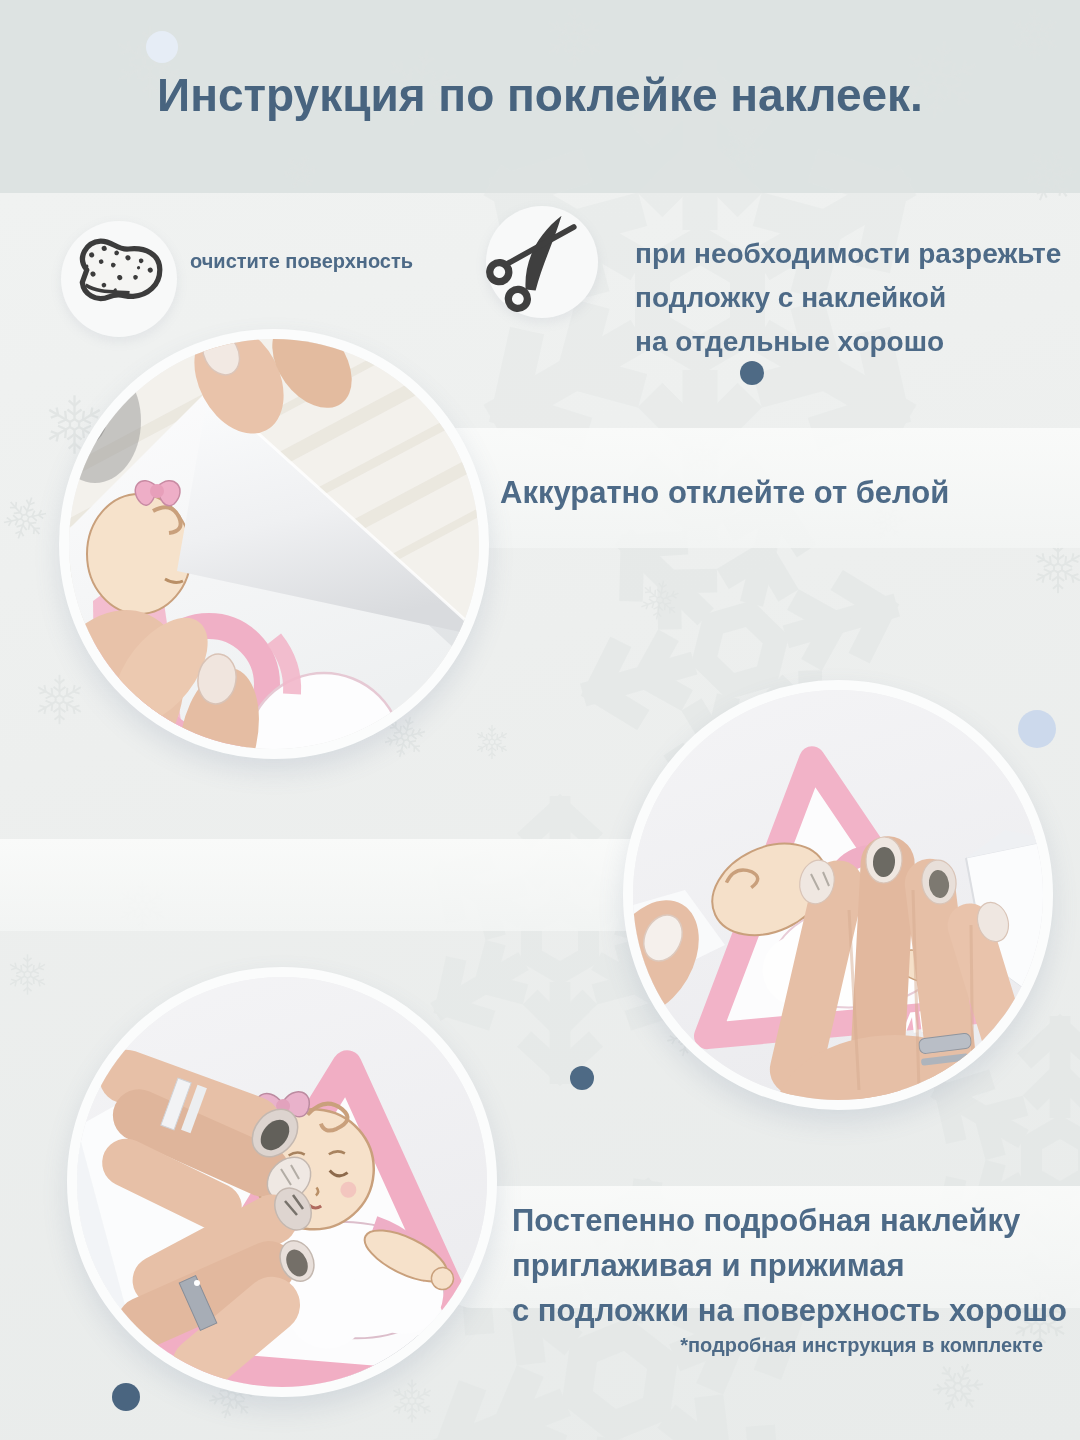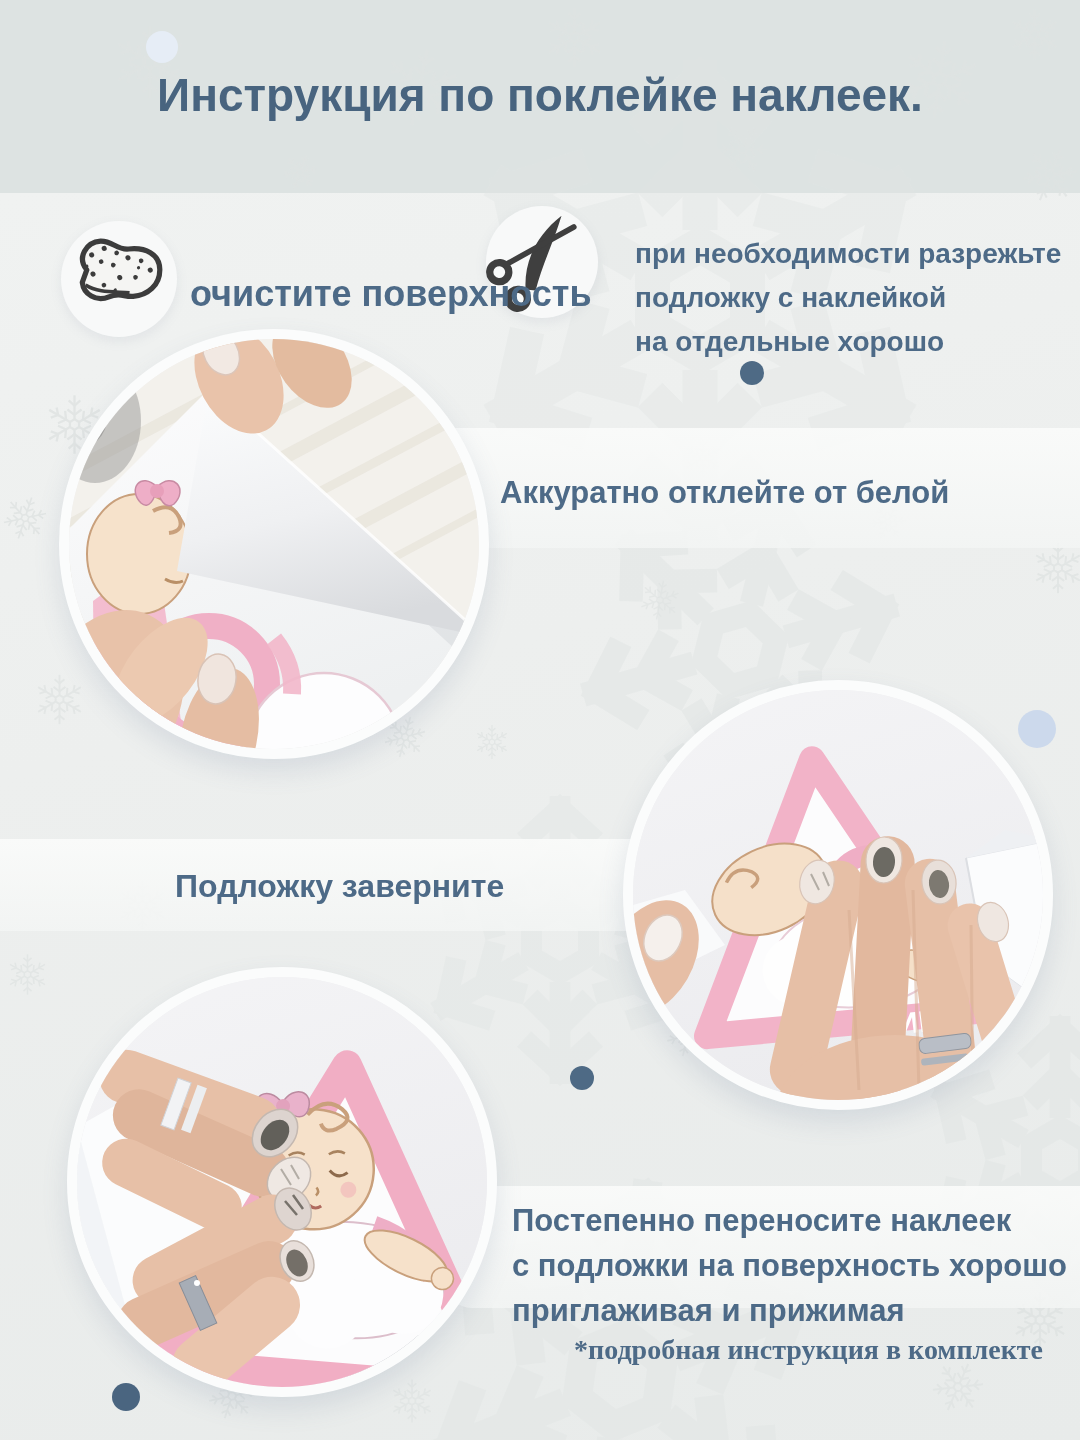--- a/index.html
+++ b/index.html
@@ -19,26 +19,26 @@
   .box3{left:446px;top:1186px;width:634px;height:122px;border-radius:26px 0 0 26px;}
   .dot{position:absolute;border-radius:50%;z-index:6;}
   .icon-circle{position:absolute;border-radius:50%;background:#f8f9f9;z-index:4;
        box-shadow:0 4px 12px rgba(120,135,155,.12);}
   .photo{position:absolute;z-index:5;border-radius:50%;border:10px solid #fbfcfc;
        overflow:hidden;box-sizing:border-box;box-shadow:0 12px 26px rgba(100,120,150,.16);
        background:#f0f0f2;}
   .photo svg{display:block;width:100%;height:100%;}
   .txt{position:absolute;z-index:7;color:#4d6a87;font-weight:700;}
   .txt span{display:block;}
-  .lbl-clean{left:190px;top:273px;font-size:36px;}
+  .lbl-clean{left:190px;top:250px;font-size:20px;}
   .lbl-cut{left:635px;top:232px;font-size:28px;line-height:44px;}
   .lbl-peel{left:500px;top:450px;font-size:31px;line-height:46px;margin-top:20px;}
   .lbl-fold{left:175px;top:868px;font-size:32px;}
   .lbl-transfer{left:512px;top:1198px;font-size:31px;line-height:45px;}
-  .lbl-footnote{right:37px;top:1334px;font-size:28px;font-family:Liberation Serif, serif;}
+  .lbl-footnote{right:37px;top:1334px;font-size:20px;}
 </style>
 </head>
 <body>
 
 <div id="stage">
 
   <svg width="0" height="0" style="position:absolute" aria-hidden="true">
     <defs>
       <symbol id="fbk" viewBox="0 0 100 100">
         <g stroke="currentColor" stroke-width="7" fill="none">
@@ -314,21 +314,20 @@
       <ellipse cx="92" cy="332" rx="34" ry="62" fill="#ecc9b0" transform="rotate(38 92 332)"></ellipse>
       <ellipse cx="150" cy="398" rx="38" ry="70" fill="#e5bda3" transform="rotate(12 150 398)"></ellipse>
       <ellipse cx="148" cy="340" rx="19" ry="25" fill="#f0e5de" stroke="#d9c3b6" stroke-width="1.5" transform="rotate(8 148 340)"></ellipse>
     </svg>
   </div>
 
   <div class="txt lbl-peel">
     <span>Аккуратно отклейте от белой</span>
   </div>
 
-  <div class="txt lbl-fold">Подложку заверните</div>
 
   <div class="photo" style="left:623px;top:680px;width:430px;height:430px">
     <svg viewBox="0 0 410 410">
       <defs>
         <linearGradient id="wallG" x1="0" y1="0" x2="0.3" y2="1">
           <stop offset="0" stop-color="#f4f4f6"></stop>
             <stop offset="1" stop-color="#ececef"></stop>
         </linearGradient>
       </defs>
       <rect width="410" height="410" fill="url(#wallG)"></rect>
@@ -422,20 +421,20 @@
       <ellipse cx="216" cy="232" rx="17" ry="22" fill="#ded5d0" stroke="#c4b8b0" stroke-width="1.5" transform="rotate(-28 216 232)"></ellipse>
       <path d="M208,224 l12,14 M216,218 l10,14" stroke="#5d5952" stroke-width="2.5" opacity=".8"></path>
       <ellipse cx="220" cy="284" rx="16" ry="21" fill="#e8dfda" stroke="#c4b8b0" stroke-width="1.5" transform="rotate(-24 220 284)"></ellipse>
       <ellipse cx="220" cy="286" rx="10" ry="14" fill="#56534b" opacity=".8" transform="rotate(-24 220 286)"></ellipse>
       <rect x="112" y="300" width="18" height="52" fill="#a7adb6" stroke="#888e98" stroke-width="1" transform="rotate(-24 121 326)"></rect>
       <circle cx="120" cy="306" r="3" fill="#ffffff"></circle>
     </svg>
   </div>
 
   <div class="txt lbl-transfer">
-    <span>Постепенно переносите наклеек</span>
+    <span>Постепенно подробная наклейку</span>
+    <span>приглаживая и прижимая</span>
     <span>с подложки на поверхность хорошо</span>
-    <span>приглаживая и прижимая</span>
   </div>
 
   <div class="txt lbl-footnote">*подробная инструкция в комплекте</div>
 
 </div>
 
 </body></html>

